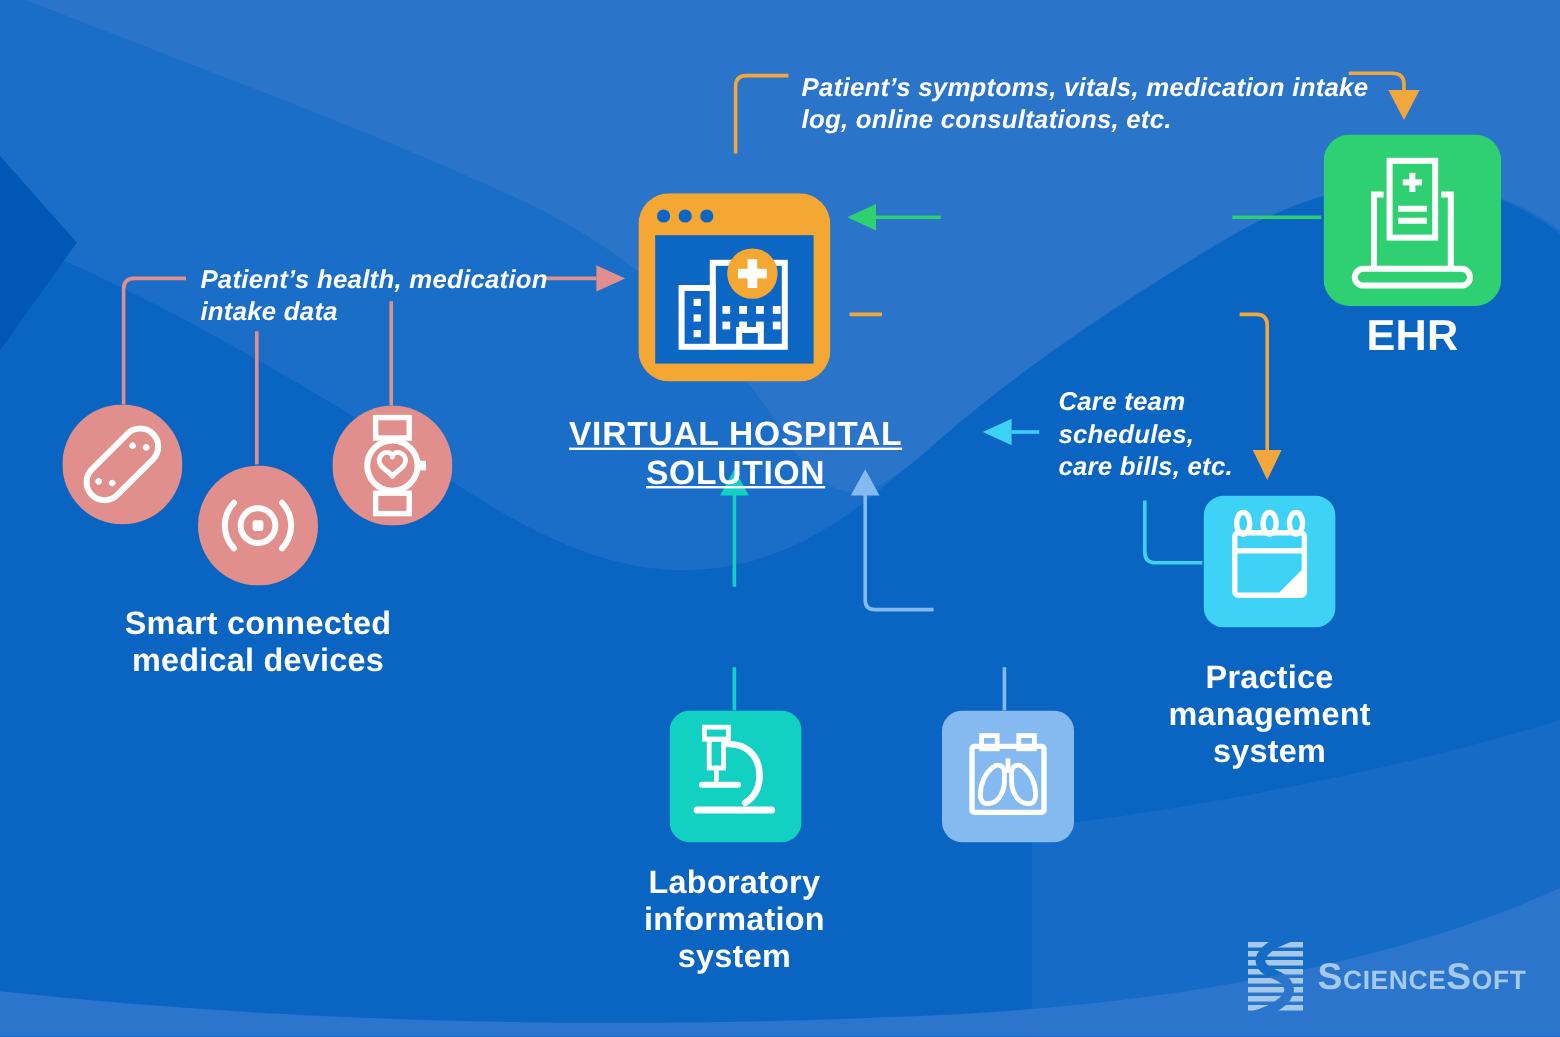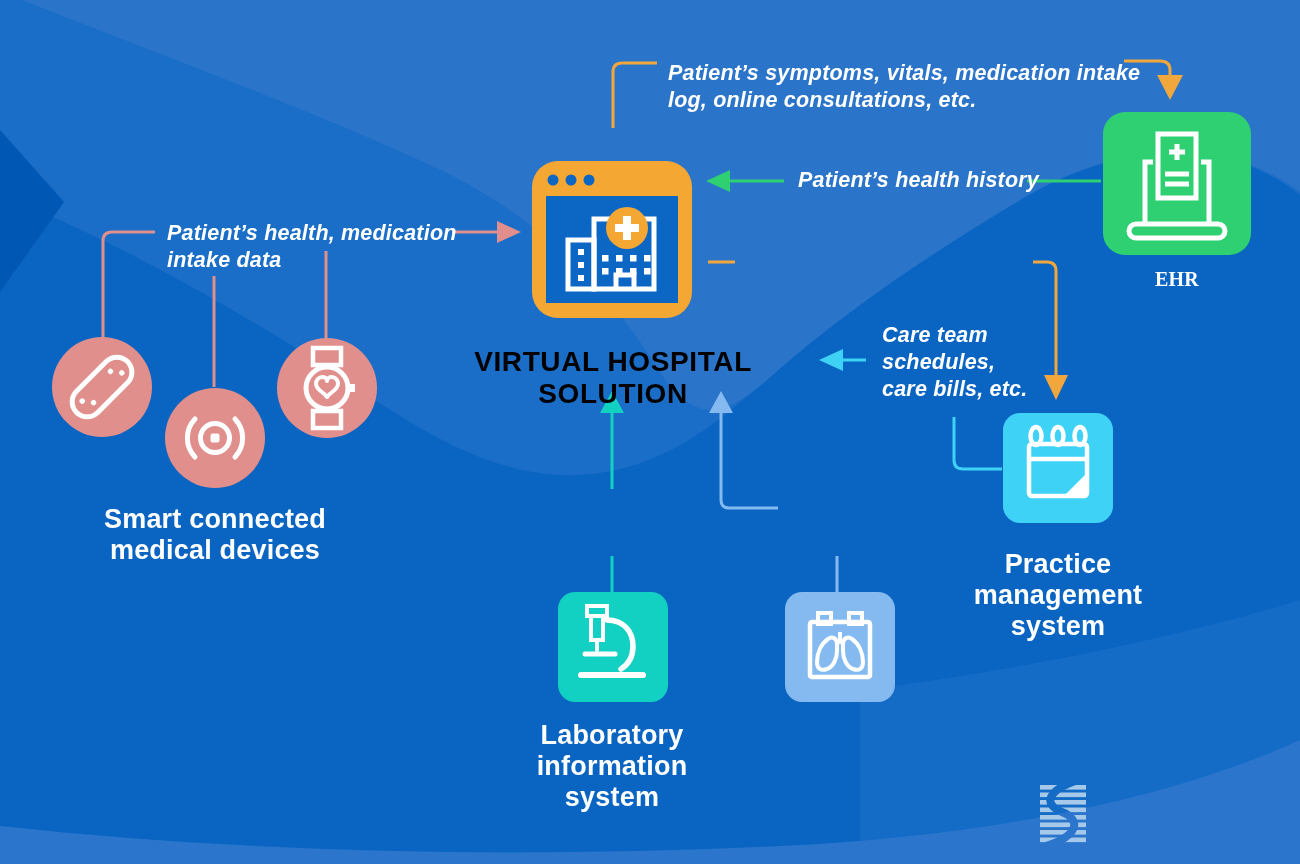--- a/index.html
+++ b/index.html
@@ -16,24 +16,24 @@
     position:absolute;color:#fff;
     font:italic 700 21.5px/27px "Liberation Sans",sans-serif;
     white-space:pre-line;letter-spacing:.2px;
   }
   .entity-label{
     position:absolute;color:#fff;text-align:center;
     font:700 27px/31px "Liberation Sans",sans-serif;
     white-space:pre-line;letter-spacing:.2px;
   }
   .center-title{
-    position:absolute;color:#000000;text-align:center;
-    font:700 28px/32px "Liberation Sans",sans-serif;letter-spacing:.6px;
-  }
-  .ehr-label{font-size:20px;font-family:Liberation Serif, serif;}
+    position:absolute;color:#ffffff;text-align:center;
+    font:700 28px/32px "Liberation Sans",sans-serif;letter-spacing:.6px;text-decoration:underline;
+  }
+  .ehr-label{font-size:36px;}
   .brand{
     position:absolute;left:1040px;top:784px;display:flex;align-items:center;gap:12px;
   }
   .brand-text{
     color:#A6C8E9;font:700 31px/34px "Liberation Sans",sans-serif;
     font-variant:small-caps;letter-spacing:.5px;
   }
 </style>
 </head>
 <body>
@@ -232,21 +232,20 @@
         <rect x="25" y="30" width="60" height="55" rx="2" stroke-width="4.5"></rect>
         <path d="M55,40 V52" stroke-width="4"></path>
         <path d="M52,52 C52,46 47,44 43,47 C36,52 32,61 32,70 C32,77 36,79 42,77 C48,75 52,67 52,59 Z" stroke-width="4"></path>
         <path d="M58,52 C58,46 63,44 67,47 C74,52 78,61 78,70 C78,77 74,79 68,77 C62,75 58,67 58,59 Z" stroke-width="4"></path>
       </g>
     </svg>
   </div>
 
   <div class="flow-label" style="left:668px;top:48px;width:480px;margin-top:12px;">Patient’s symptoms, vitals, medication intake
 log, online consultations, etc.</div>
-  <div class="flow-label" style="left:798px;top:167px;width:260px;">Patient’s health history</div>
   <div class="flow-label" style="left:167px;top:220px;width:300px;">Patient’s health, medication
 intake data</div>
   <div class="flow-label" style="left:882px;top:322px;width:200px;">Care team
 schedules,
 care bills, etc.</div>
 
   <div class="brand">
     <svg width="46" height="60" viewBox="0 0 46 60">
       <defs>
         <mask id="sMask">
@@ -258,15 +257,16 @@
         <rect x="0" y="1" width="46" height="4.6"></rect>
         <rect x="0" y="8.5" width="46" height="4.6"></rect>
         <rect x="0" y="16" width="46" height="4.6"></rect>
         <rect x="0" y="23.5" width="46" height="4.6"></rect>
         <rect x="0" y="31" width="46" height="4.6"></rect>
         <rect x="0" y="38.5" width="46" height="4.6"></rect>
         <rect x="0" y="46" width="46" height="4.6"></rect>
         <rect x="0" y="53.5" width="46" height="4.6"></rect>
       </g>
     </svg>
+    <span class="brand-text">ScienceSoft</span>
   </div>
 
 </div>
 
 </body></html>

